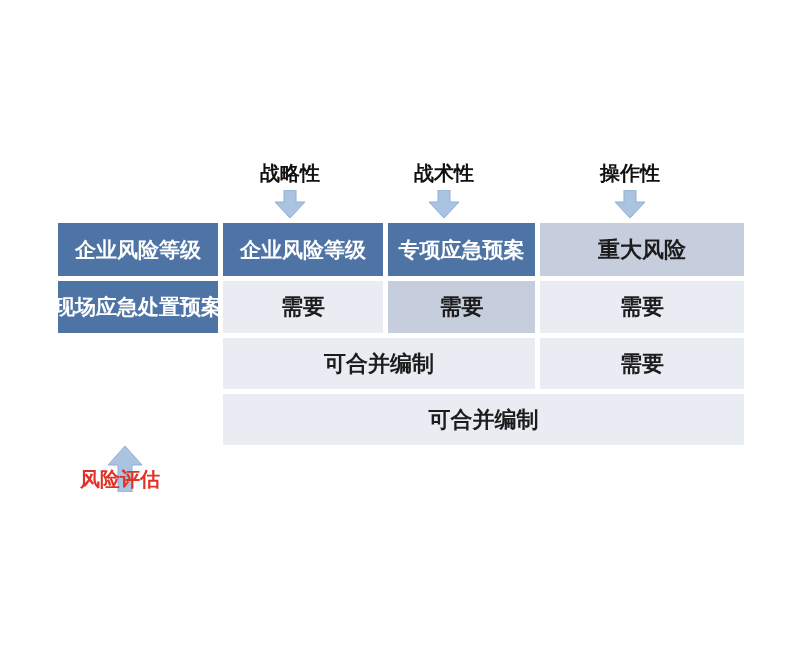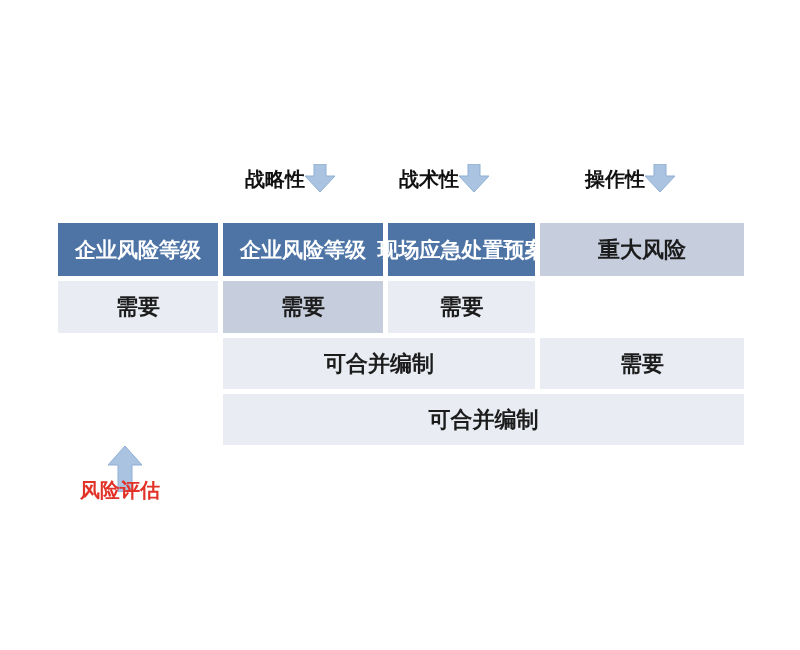--- a/index.html
+++ b/index.html
@@ -20,22 +20,22 @@
     overflow:hidden;
     font-family:"Liberation Sans","DejaVu Sans",sans-serif;
   }
 
   
   .top-annot{
     position:absolute;
     top:160px;
     transform:translateX(-50%);
     display:flex;
-    flex-direction:row;
-    align-items:flex-end;
+    flex-direction:column;
+    align-items:center;
   }
   .top-annot .annot-label{
     font-family:"DejaVu Serif","Liberation Serif",serif;
     font-size:20px;
     font-weight:700;
     color:#111;
     line-height:26px;
     white-space:nowrap;
   }
   .top-annot svg{display:block;margin-top:4px;}
@@ -73,21 +73,21 @@
   .span2{grid-column:2 / span 2;}
   .span3{grid-column:2 / span 3;}
 
   
   .up-arrow{
     position:absolute;
     left:108px;top:446px;
   }
   .assessment-label{
     position:absolute;
-    left:80px;top:477px;
+    left:80px;top:466px;
     font-family:"DejaVu Serif","Liberation Serif",serif;
     font-size:20px;
     font-weight:700;
     color:var(--assessment-label-color);
     white-space:nowrap;
   }
 </style>
 </head>
 <body>
 
@@ -117,23 +117,24 @@
       <svg width="30" height="28" viewBox="0 0 30 28">
         <polygon points="9,0 21,0 21,12 30,12 15,28 0,12 9,12" fill="#A9C3E1" stroke="#8FAFD4" stroke-width="1" stroke-linejoin="round"></polygon>
       </svg>
     </span>
   </div>
 
   <div class="risk-table">
 
     <div class="cell header">企业风险等级</div>
     <div class="cell header">企业风险等级</div>
+    <div class="cell header">专项应急预案</div>
+    <div class="cell shaded">重大风险</div>
+
     <div class="cell header">现场应急处置预案</div>
-
-    <div class="cell shaded">重大风险</div>
     <div class="cell light">需要</div>
     <div class="cell shaded">需要</div>
     <div class="cell light">需要</div>
 
     <div class="cell light span2">可合并编制</div>
     <div class="cell light">需要</div>
 
     <div class="cell light span3">可合并编制</div>
   </div>
 

